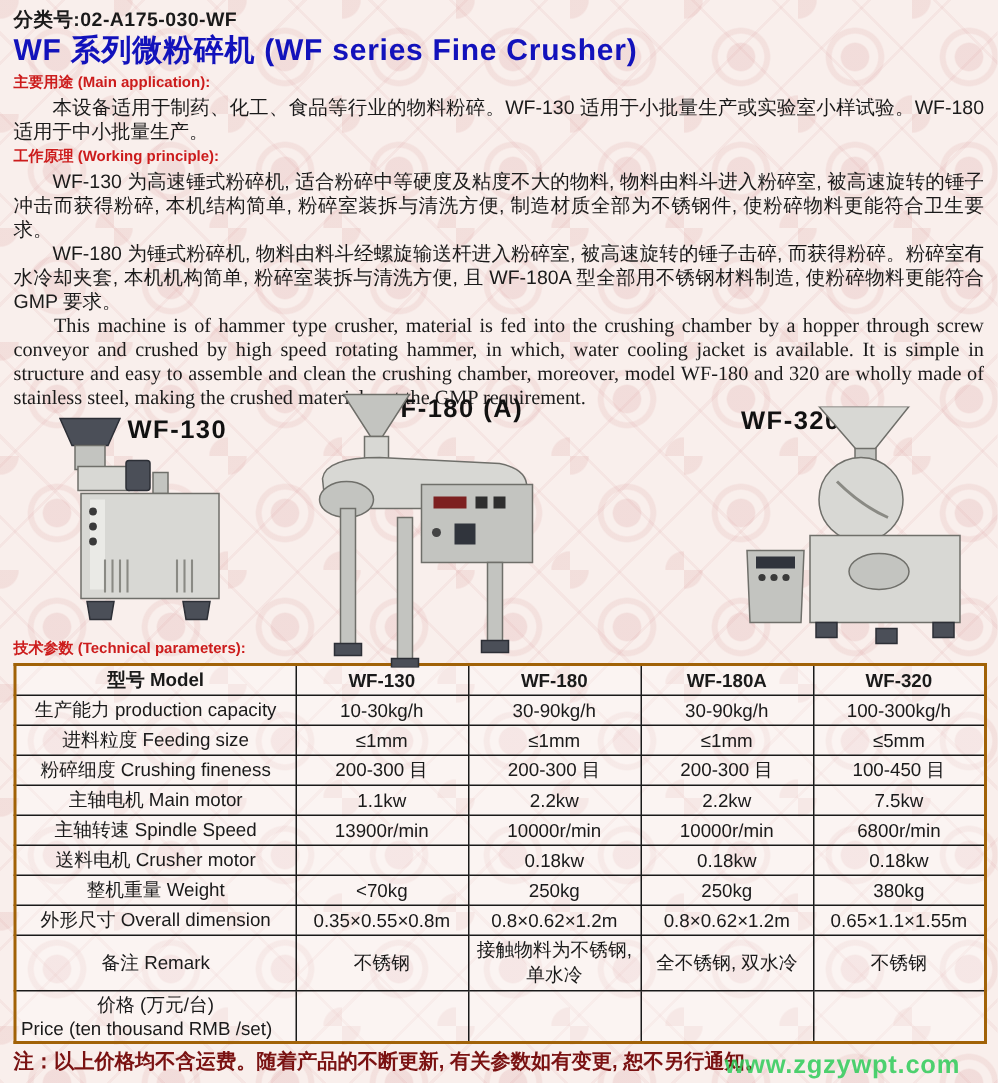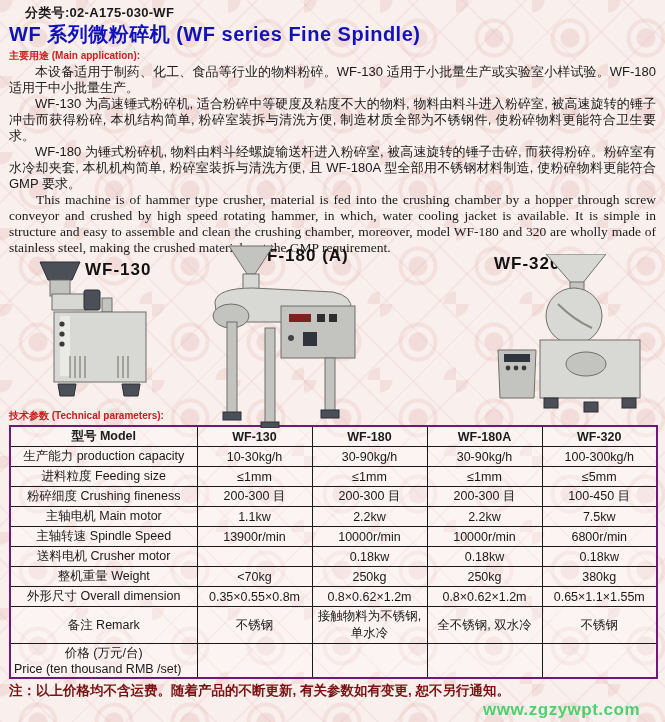--- a/index.html
+++ b/index.html
@@ -12,54 +12,55 @@
       radial-gradient(circle at 38px 38px, rgba(214,148,148,0.20) 9px, rgba(214,148,148,0) 10px),
       radial-gradient(circle at 38px 38px, rgba(214,148,148,0) 15px, rgba(214,148,148,0.16) 16px, rgba(214,148,148,0.16) 19px, rgba(214,148,148,0) 20px),
       radial-gradient(circle at 0px 0px, rgba(214,148,148,0.18) 12px, rgba(214,148,148,0) 13px),
       radial-gradient(circle at 76px 76px, rgba(214,148,148,0.18) 12px, rgba(214,148,148,0) 13px),
       repeating-linear-gradient(45deg, rgba(219,160,160,0.12) 0 2px, rgba(219,160,160,0) 2px 38px),
       repeating-linear-gradient(-45deg, rgba(219,160,160,0.12) 0 2px, rgba(219,160,160,0) 2px 38px);
     background-size:76px 76px,76px 76px,76px 76px,76px 76px,auto,auto;
   }
   .page { width:665px; height:722px; overflow:hidden; position:relative; padding-top:4px; }
   .tx { padding:0 9px; }
-  .class-line { font-size:13px; font-weight:bold; line-height:17px; letter-spacing:0.3px;margin-left:16px; }
+  .class-line { font-size:13px; font-weight:bold; line-height:17px; letter-spacing:0.3px; }
   .main-title { font-size:20px; font-weight:bold; color:#1212bb; line-height:25px; margin-top:1px; letter-spacing:0.5px; }
   .sec-head { font-size:10px; font-weight:bold; color:#cc1c1c; line-height:16px; margin-top:1px; }
   .para-zh { font-size:13px; line-height:16px; text-align:justify; text-indent:2em; }
   .para-en { font-family:"Liberation Serif", serif; font-size:13.5px; line-height:16px; text-align:justify; text-indent:2em; }
   .products { position:relative; height:150px; }
   .prod-label { position:absolute; font-size:17px; font-weight:bold; color:#111; letter-spacing:1px; white-space:nowrap; }
   .prod-img { position:absolute; }
   .tech-head { margin-top:2px; }
-  table.params { border-collapse:collapse; margin:1px 0 0 9px; width:647px; border:2px solid #701a75; background:rgba(255,255,255,0.30); table-layout:fixed; }
+  table.params { border-collapse:collapse; margin:1px 0 0 9px; width:647px; border:2px solid #a16207; background:rgba(255,255,255,0.30); table-layout:fixed; }
   table.params th, table.params td { border:1px solid #1a1a1a; font-size:12.5px; padding:1px 3px; text-align:center; height:18px; font-weight:normal; overflow:hidden; }
   table.params th { font-weight:bold; }
   col.c-label { width:187px; } col.c-m { width:115px; }
   .price-l1 { display:block; text-align:center; }
   .price-l2 { display:block; text-align:left; }
   .notes { margin-top:3px; }
   .note-zh { font-size:13.5px; font-weight:bold; color:#7a1212; line-height:17px; }
   .watermark { position:absolute; left:483px; top:700px; font-size:17px; font-weight:bold; color:#2fcc5a; opacity:0.85; letter-spacing:0.5px; white-space:nowrap; }
   svg .steel { fill:#d8d8d4; stroke:#6f6f6a; stroke-width:1; }
   svg .steel2 { fill:#c3c4c0; stroke:#6f6f6a; stroke-width:1; }
   svg .dark { fill:#4b4f58; stroke:#2c2f36; stroke-width:1; }
   svg .hl { fill:#f2f2ee; stroke:none; }
 </style>
 </head>
 <body>
 
 <div class="page">
 
   <div class="tx class-line">分类号:02-A175-030-WF</div>
-  <h1 class="tx main-title">WF 系列微粉碎机 (WF series Fine Spindle)</h1>
+  <h1 class="tx main-title">WF 系列微粉碎机 (WF series Fine Crusher)</h1>
 
   <div class="tx sec-head">主要用途 (Main application):</div>
   <p class="tx para-zh">本设备适用于制药、化工、食品等行业的物料粉碎。WF-130 适用于小批量生产或实验室小样试验。WF-180 适用于中小批量生产。</p>
 
+  <div class="tx sec-head">工作原理 (Working principle):</div>
   <p class="tx para-zh">WF-130 为高速锤式粉碎机, 适合粉碎中等硬度及粘度不大的物料, 物料由料斗进入粉碎室, 被高速旋转的锤子冲击而获得粉碎, 本机结构简单, 粉碎室装拆与清洗方便, 制造材质全部为不锈钢件, 使粉碎物料更能符合卫生要求。</p>
   <p class="tx para-zh">WF-180 为锤式粉碎机, 物料由料斗经螺旋输送杆进入粉碎室, 被高速旋转的锤子击碎, 而获得粉碎。粉碎室有水冷却夹套, 本机机构简单, 粉碎室装拆与清洗方便, 且 WF-180A 型全部用不锈钢材料制造, 使粉碎物料更能符合 GMP 要求。</p>
   <p class="tx para-en">This machine is of hammer type crusher, material is fed into the crushing chamber by a hopper through screw conveyor and crushed by high speed rotating hammer, in which, water cooling jacket is available.  It is simple in structure and easy to assemble and clean the crushing chamber, moreover, model WF-180 and 320 are wholly made of stainless steel, making the crushed material met the GMP requirement.</p>
 
   <div class="products">
     <span class="prod-label" style="left:85px; top:4px;">WF-130</span>
     <span class="prod-label" style="left:250px; top:-10px;">WF-180 (A)</span>
     <span class="prod-label" style="left:494px; top:-2px;">WF-320</span>
 
     <svg class="prod-img" style="left:18px; top:4px;" width="150" height="140" viewBox="0 0 150 140">

